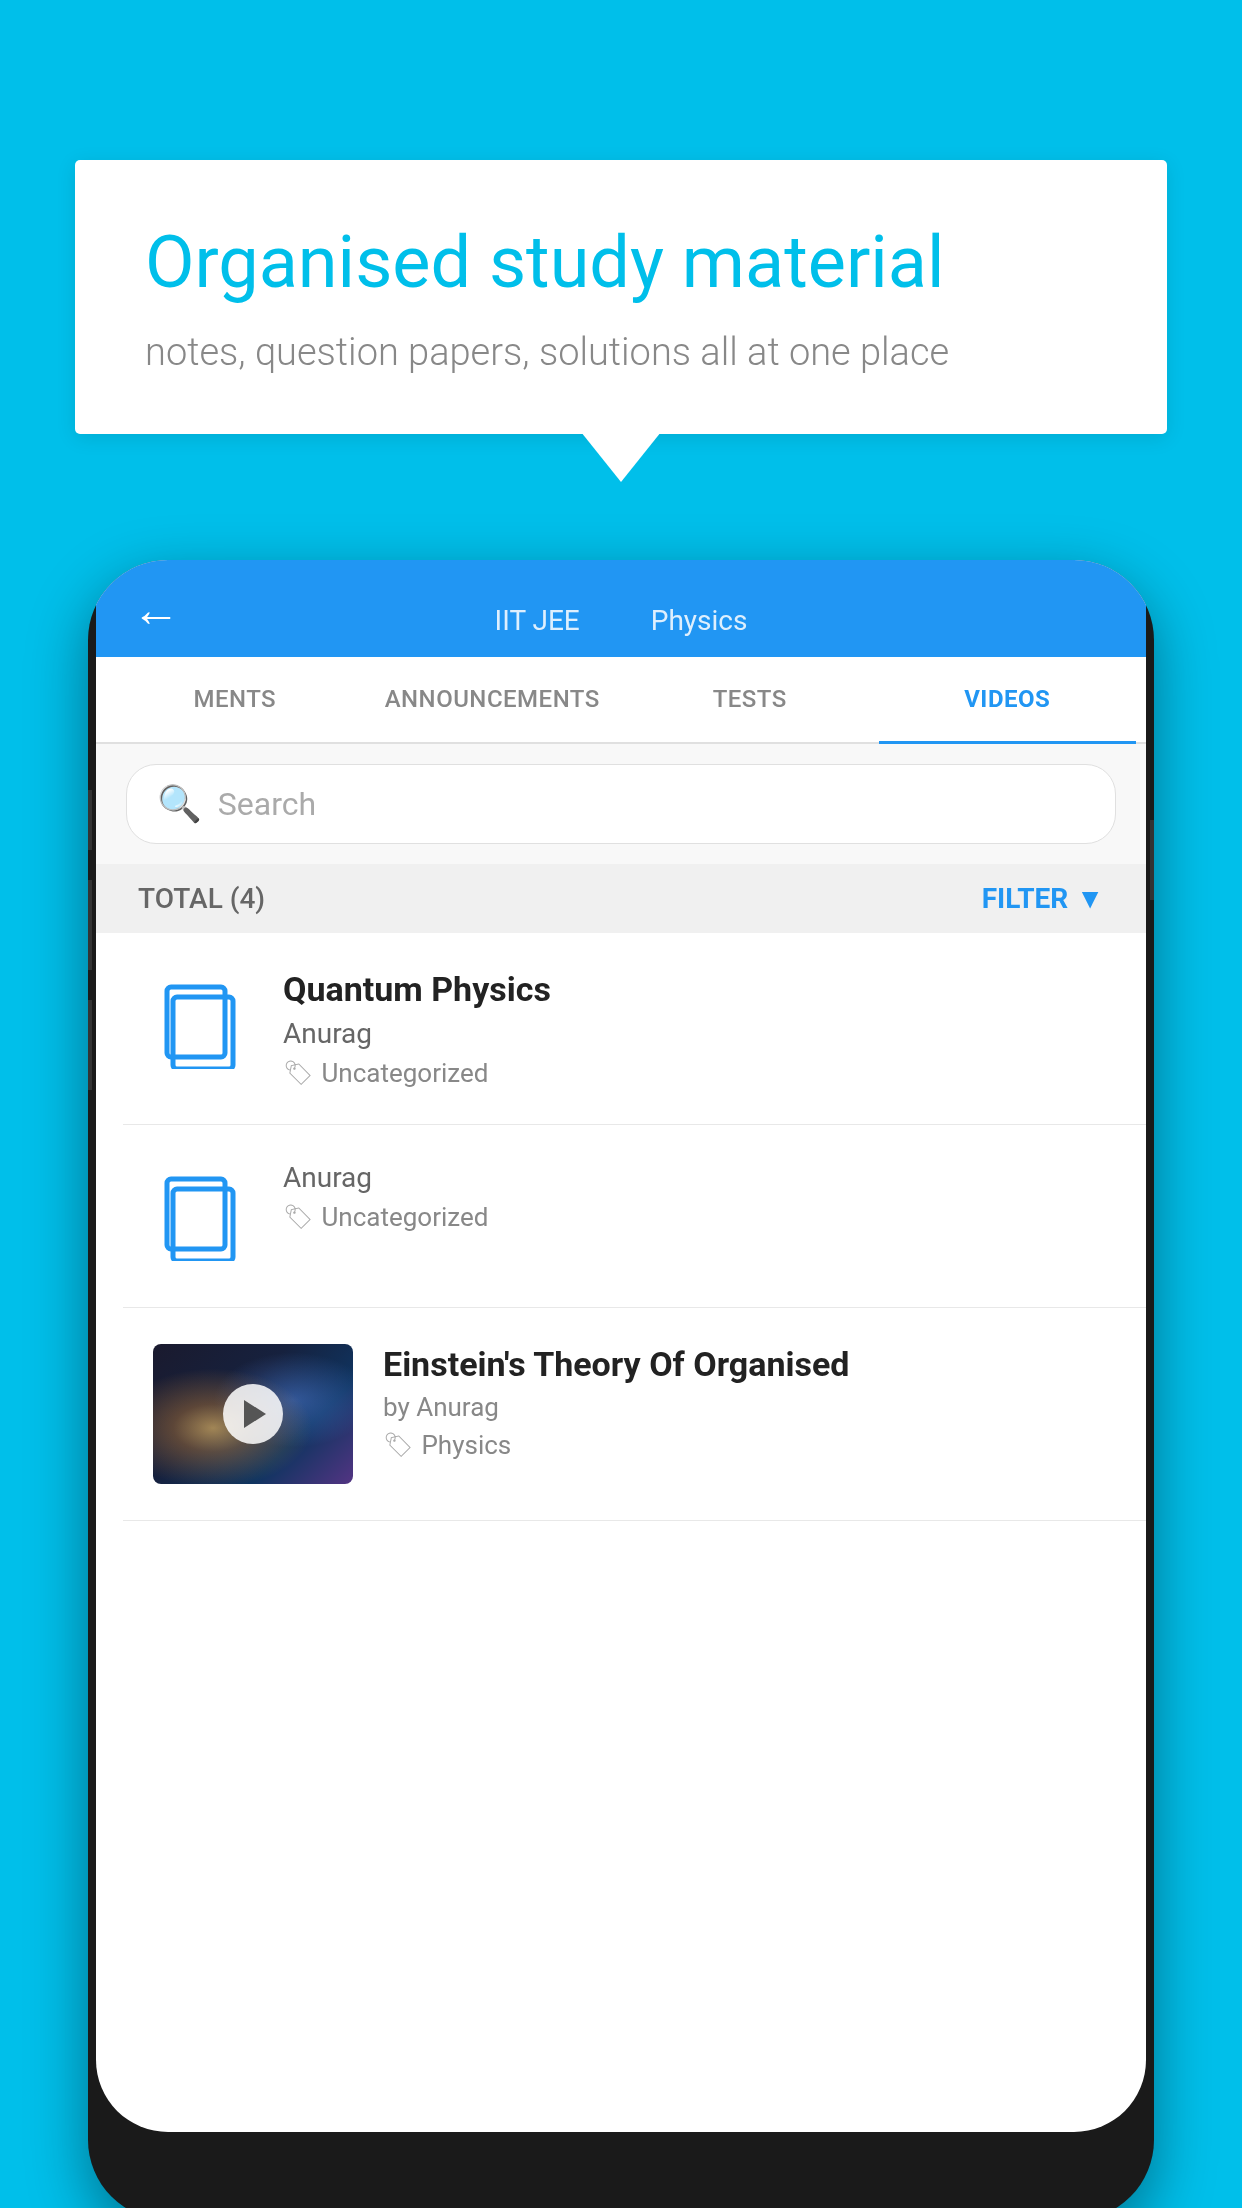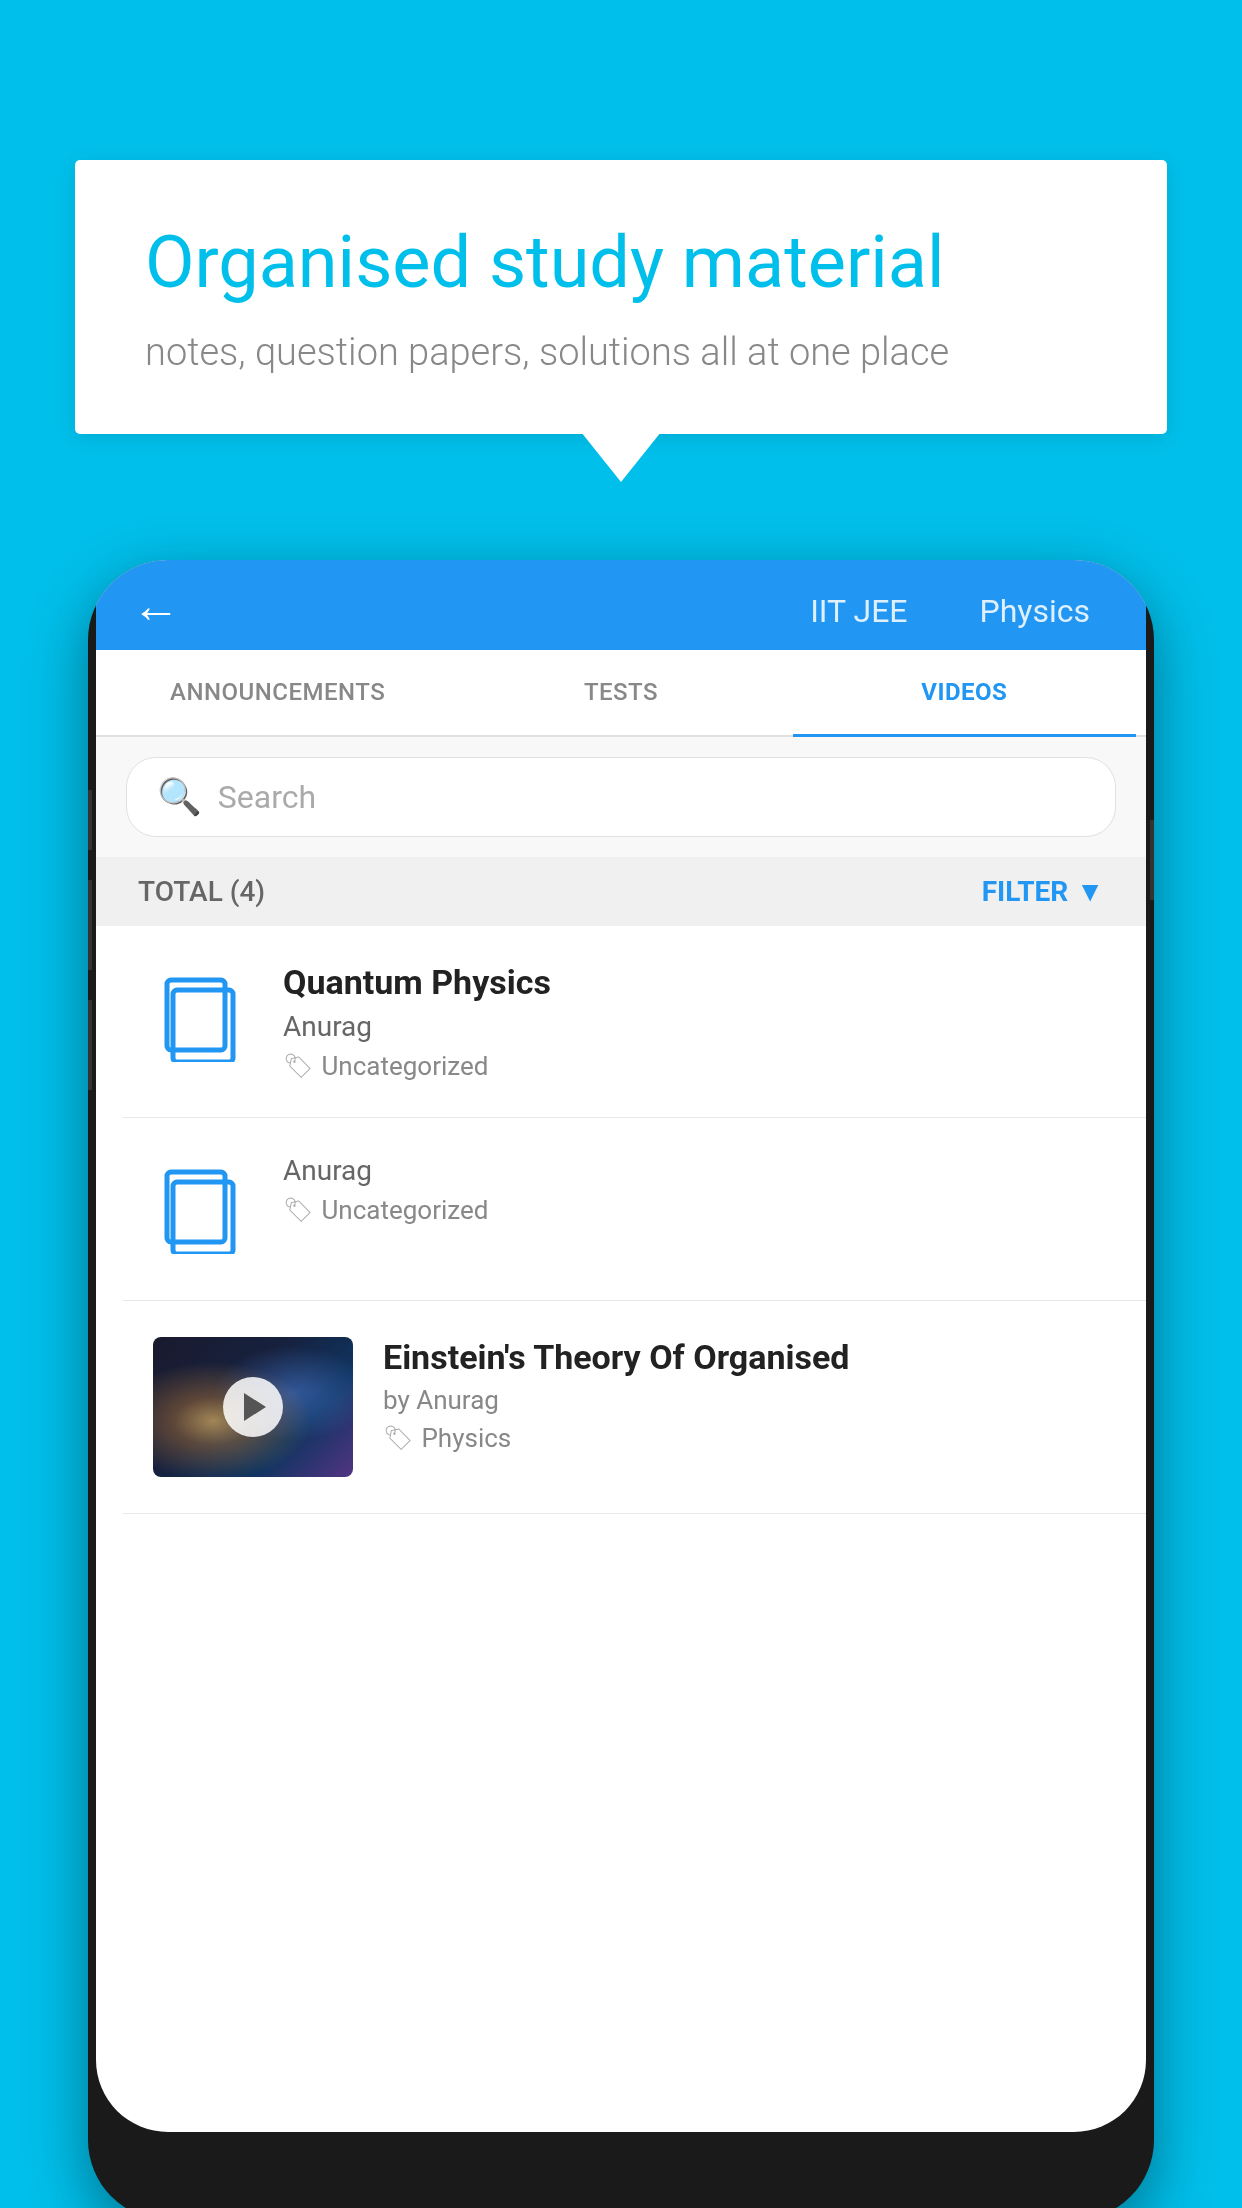--- a/index.html
+++ b/index.html
@@ -152,23 +152,22 @@
     }
 
     .app-header .title {
       color: white;
       font-size: 38px;
       font-weight: 700;
     }
 
     .app-header .subtitle {
       color: rgba(255,255,255,0.85);
-      font-size: 32px;
-      margin-top: 4px;
-      text-align: right;
+      font-size: 28px;
+      margin-top: 16px;
     }
 
     .app-header .subtitle span {
       margin: 0 16px;
     }
 
     
     .tabs {
       display: flex;
       background: white;
@@ -425,20 +424,23 @@
     <div class="app-header">
       <div class="back-btn">←</div>
       <div class="subtitle">
         <span>IIT JEE</span>
         <span>  </span>
         <span>Physics</span>
       </div>
     </div>
 
     <div class="tabs">
+      <div class="tab">
+        <span>MENTS</span>
+      </div>
       <div class="tab">
         <span>ANNOUNCEMENTS</span>
       </div>
       <div class="tab">
         <span>TESTS</span>
       </div>
       <div class="tab active">
         <span>VIDEOS</span>
       </div>
     </div>

